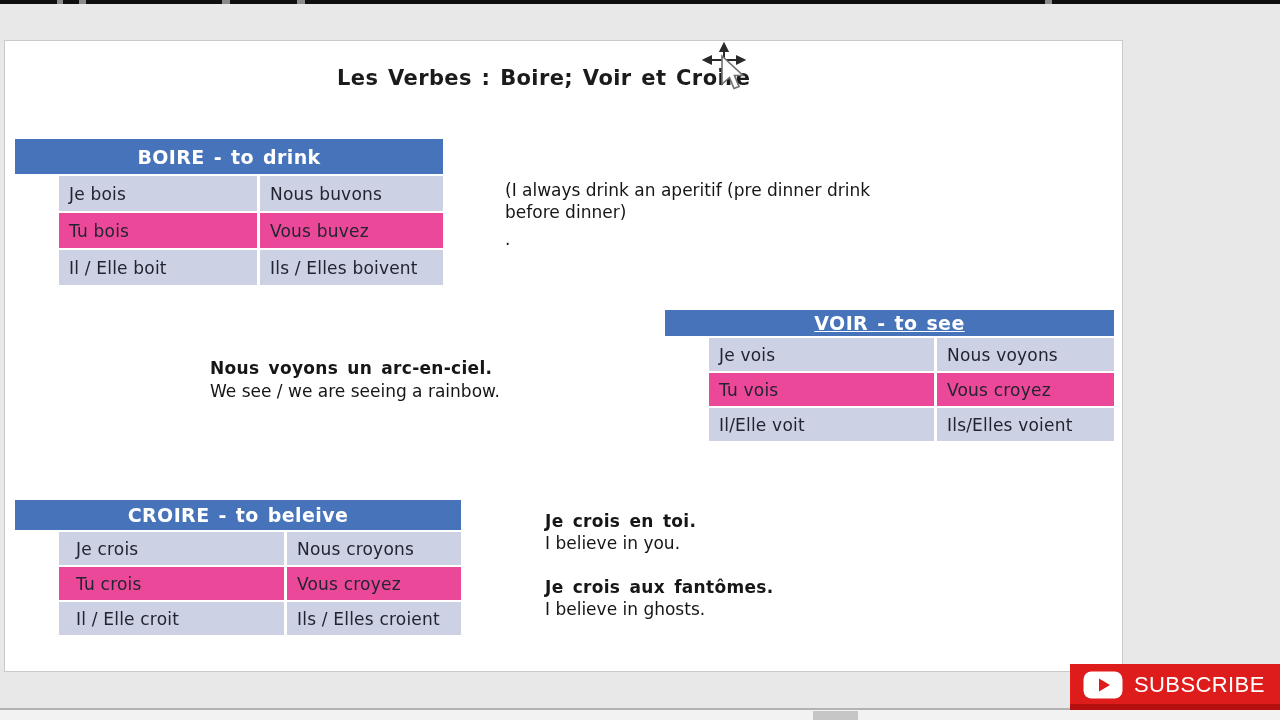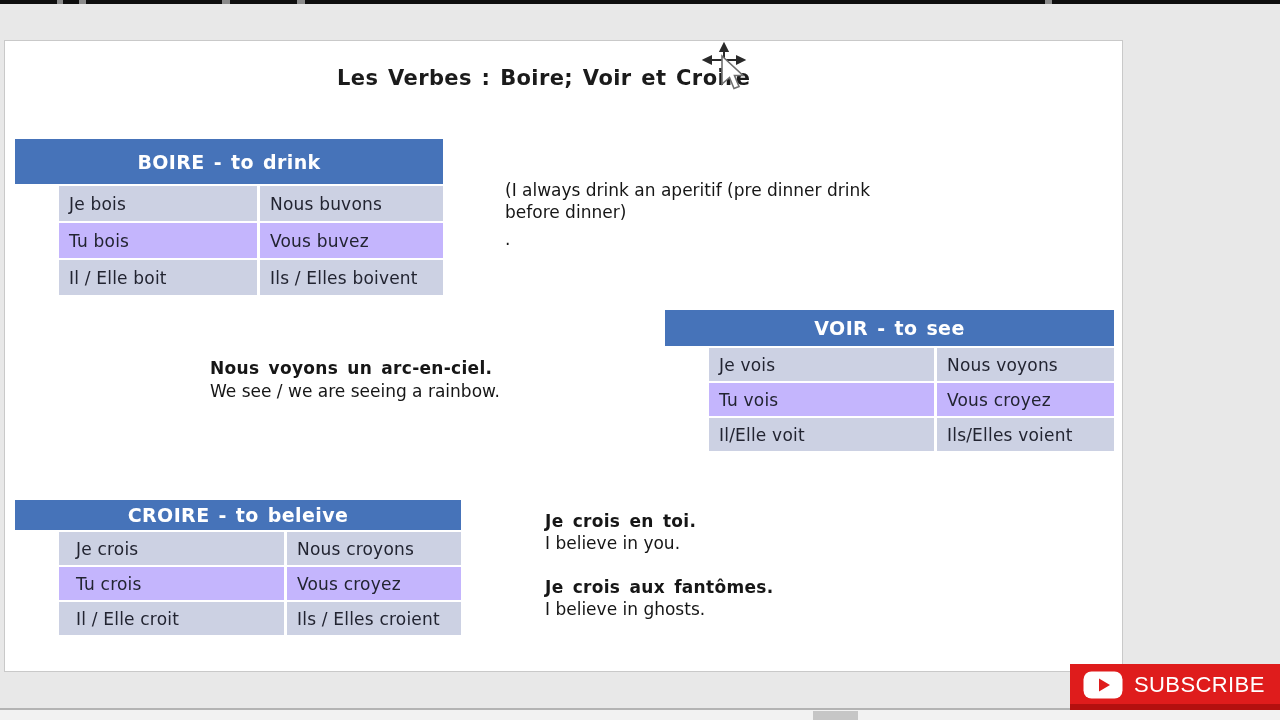--- a/index.html
+++ b/index.html
@@ -22,30 +22,30 @@
   
   .cursor-wrap { left:700px; top:40px; width:50px; height:60px; z-index:4; }
 
   
   .vtable { position:absolute; z-index:2; }
   .vtable-header { background:#4673b9; color:#ffffff; font-weight:700; font-size:19px;
                    text-align:center; letter-spacing:0.4px; word-spacing:2px; display:flex; align-items:center; justify-content:center; }
   .vtable-row { display:flex; gap:3px; margin-top:2px;margin-left:44px; }
   .vtable-row .cell { display:flex; align-items:center; padding-left:10px; font-size:17px; color:#222431; letter-spacing:0.2px; }
   .row-dark .cell { background:#ccd1e3; }
-  .row-light .cell { background:#c4b5fd; }
+  .row-light .cell { background:#ec4899; }
   .cell.right { flex:1; }
 
   .boire-table { left:15px; top:139px; width:428px; }
-  .boire-table .vtable-header { height:45px;text-align:center; }
+  .boire-table .vtable-header { height:35px;text-align:center; }
   .boire-table .vtable-row { height:35px; }
   .boire-table .cell.left { width:198px; }
 
   .voir-table { left:665px; top:310px; width:449px; }
-  .voir-table .vtable-header { height:36px; }
+  .voir-table .vtable-header { height:26px;text-decoration:underline; }
   .voir-table .vtable-row { height:33px; }
   .voir-table .cell.left { width:225px; }
 
   .croire-table { left:15px; top:500px; width:446px; }
   .croire-table .vtable-header { height:30px; }
   .croire-table .vtable-row { height:33px; }
   .croire-table .cell.left { width:225px;padding-left:17px; }
 
   
   .example { color:#161616; font-size:17px; line-height:22px; }

